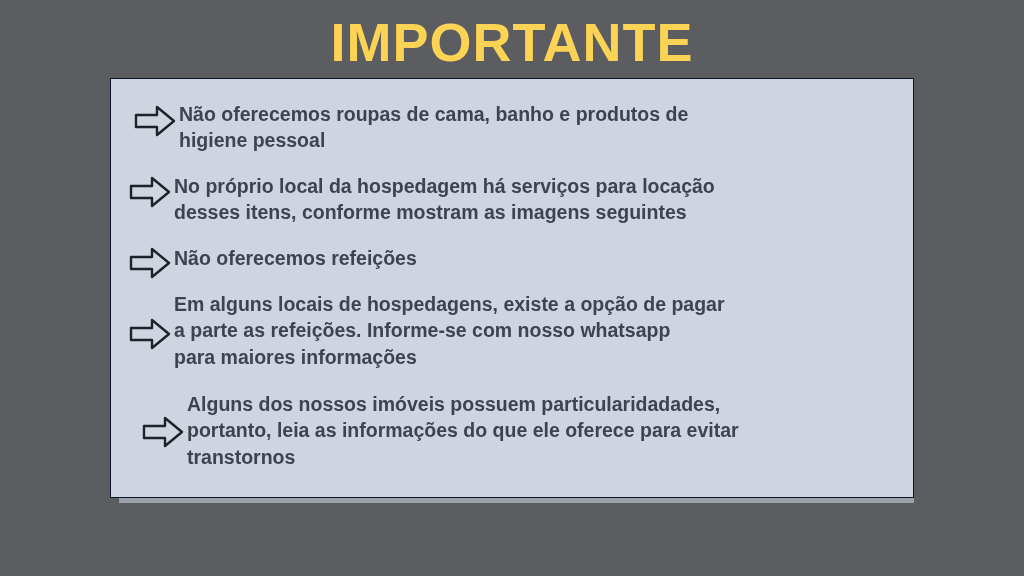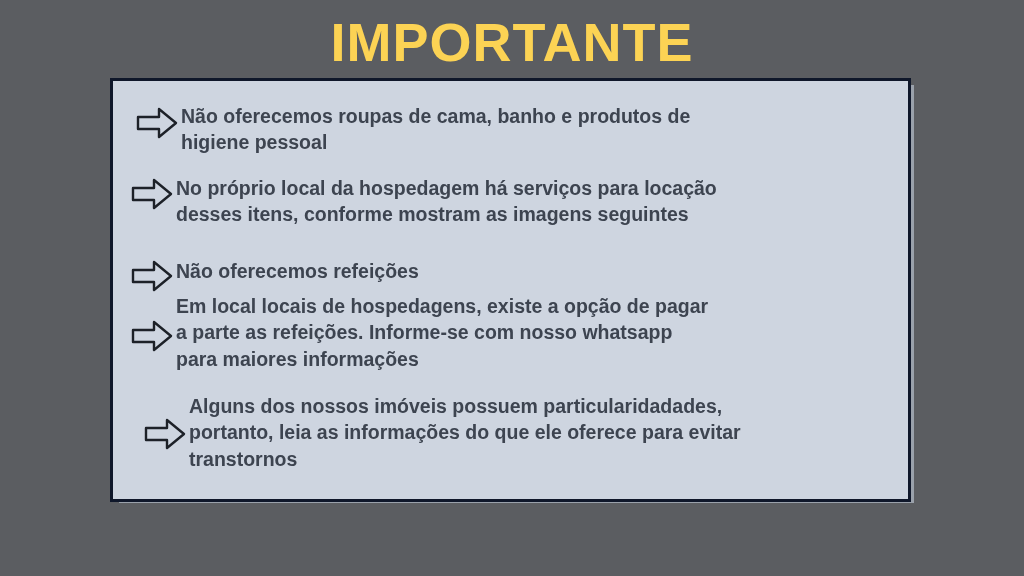--- a/index.html
+++ b/index.html
@@ -40,21 +40,22 @@
     height: 418px;
     background: #9aa1ab;
   }
   .panel {
     position: absolute;
     left: 110px;
     top: 78px;
     width: 795px;
     height: 418px;
     background: #ced5e0;
-    border: 3px solid #0f172a;
+    border: 1px solid #0f172a;
+    padding-left: 7px;
   }
   .items {
     position: absolute;
     left: 0;
     top: 0;
     width: 795px;
     height: 418px;
   }
   .item {
     position: absolute;
@@ -73,21 +74,21 @@
     flex: 1 1 auto;
     font-size: 19.5px;
     font-weight: bold;
     color: #3d4450;
     line-height: 1.35;
     white-space: pre-line;
     font-family: "Liberation Sans", sans-serif;
   }
   .i0 { left: 22px;  top: 22px;  width: 740px; }
   .i1 { left: 17px;  top: 94px;  width: 760px; justify-content: center; }
-  .i2 { left: 17px;  top: 166px; width: 740px; margin-top: 11px; }
+  .i2 { left: 17px;  top: 166px; width: 740px; }
   .i3 { left: 17px;  top: 212px; width: 760px; }
   .i4 { left: 30px;  top: 312px; width: 760px; }
   .i0 .arrow-wrap { padding-top: 3px; }
   .i3 .arrow-wrap { padding-top: 26px; }
   .i4 .arrow-wrap { padding-top: 24px; }
   .i2 .arrow-wrap { padding-top: 1px; }
 </style>
 </head>
 <body>
 
@@ -128,21 +129,21 @@
         </span>
         <span class="item-text">Não oferecemos refeições</span>
       </div>
 
       <div class="item i3">
         <span class="arrow-wrap">
           <svg class="arrow-svg" width="44" height="34" viewBox="0 0 44 34" aria-hidden="true">
             <path d="M3 11 L24 11 L24 3 L41 17 L24 31 L24 23 L3 23 Z" fill="none" stroke="#1d2128" stroke-width="2.4" stroke-linejoin="round"></path>
           </svg>
         </span>
-        <span class="item-text">Em local locais de hospedagens, existe a opção de pagar
+        <span class="item-text">Em alguns locais de hospedagens, existe a opção de pagar
 a parte  as refeições. Informe-se com nosso whatsapp
 para maiores informações</span>
       </div>
 
       <div class="item i4">
         <span class="arrow-wrap">
           <svg class="arrow-svg" width="44" height="34" viewBox="0 0 44 34" aria-hidden="true">
             <path d="M3 11 L24 11 L24 3 L41 17 L24 31 L24 23 L3 23 Z" fill="none" stroke="#1d2128" stroke-width="2.4" stroke-linejoin="round"></path>
           </svg>
         </span>

